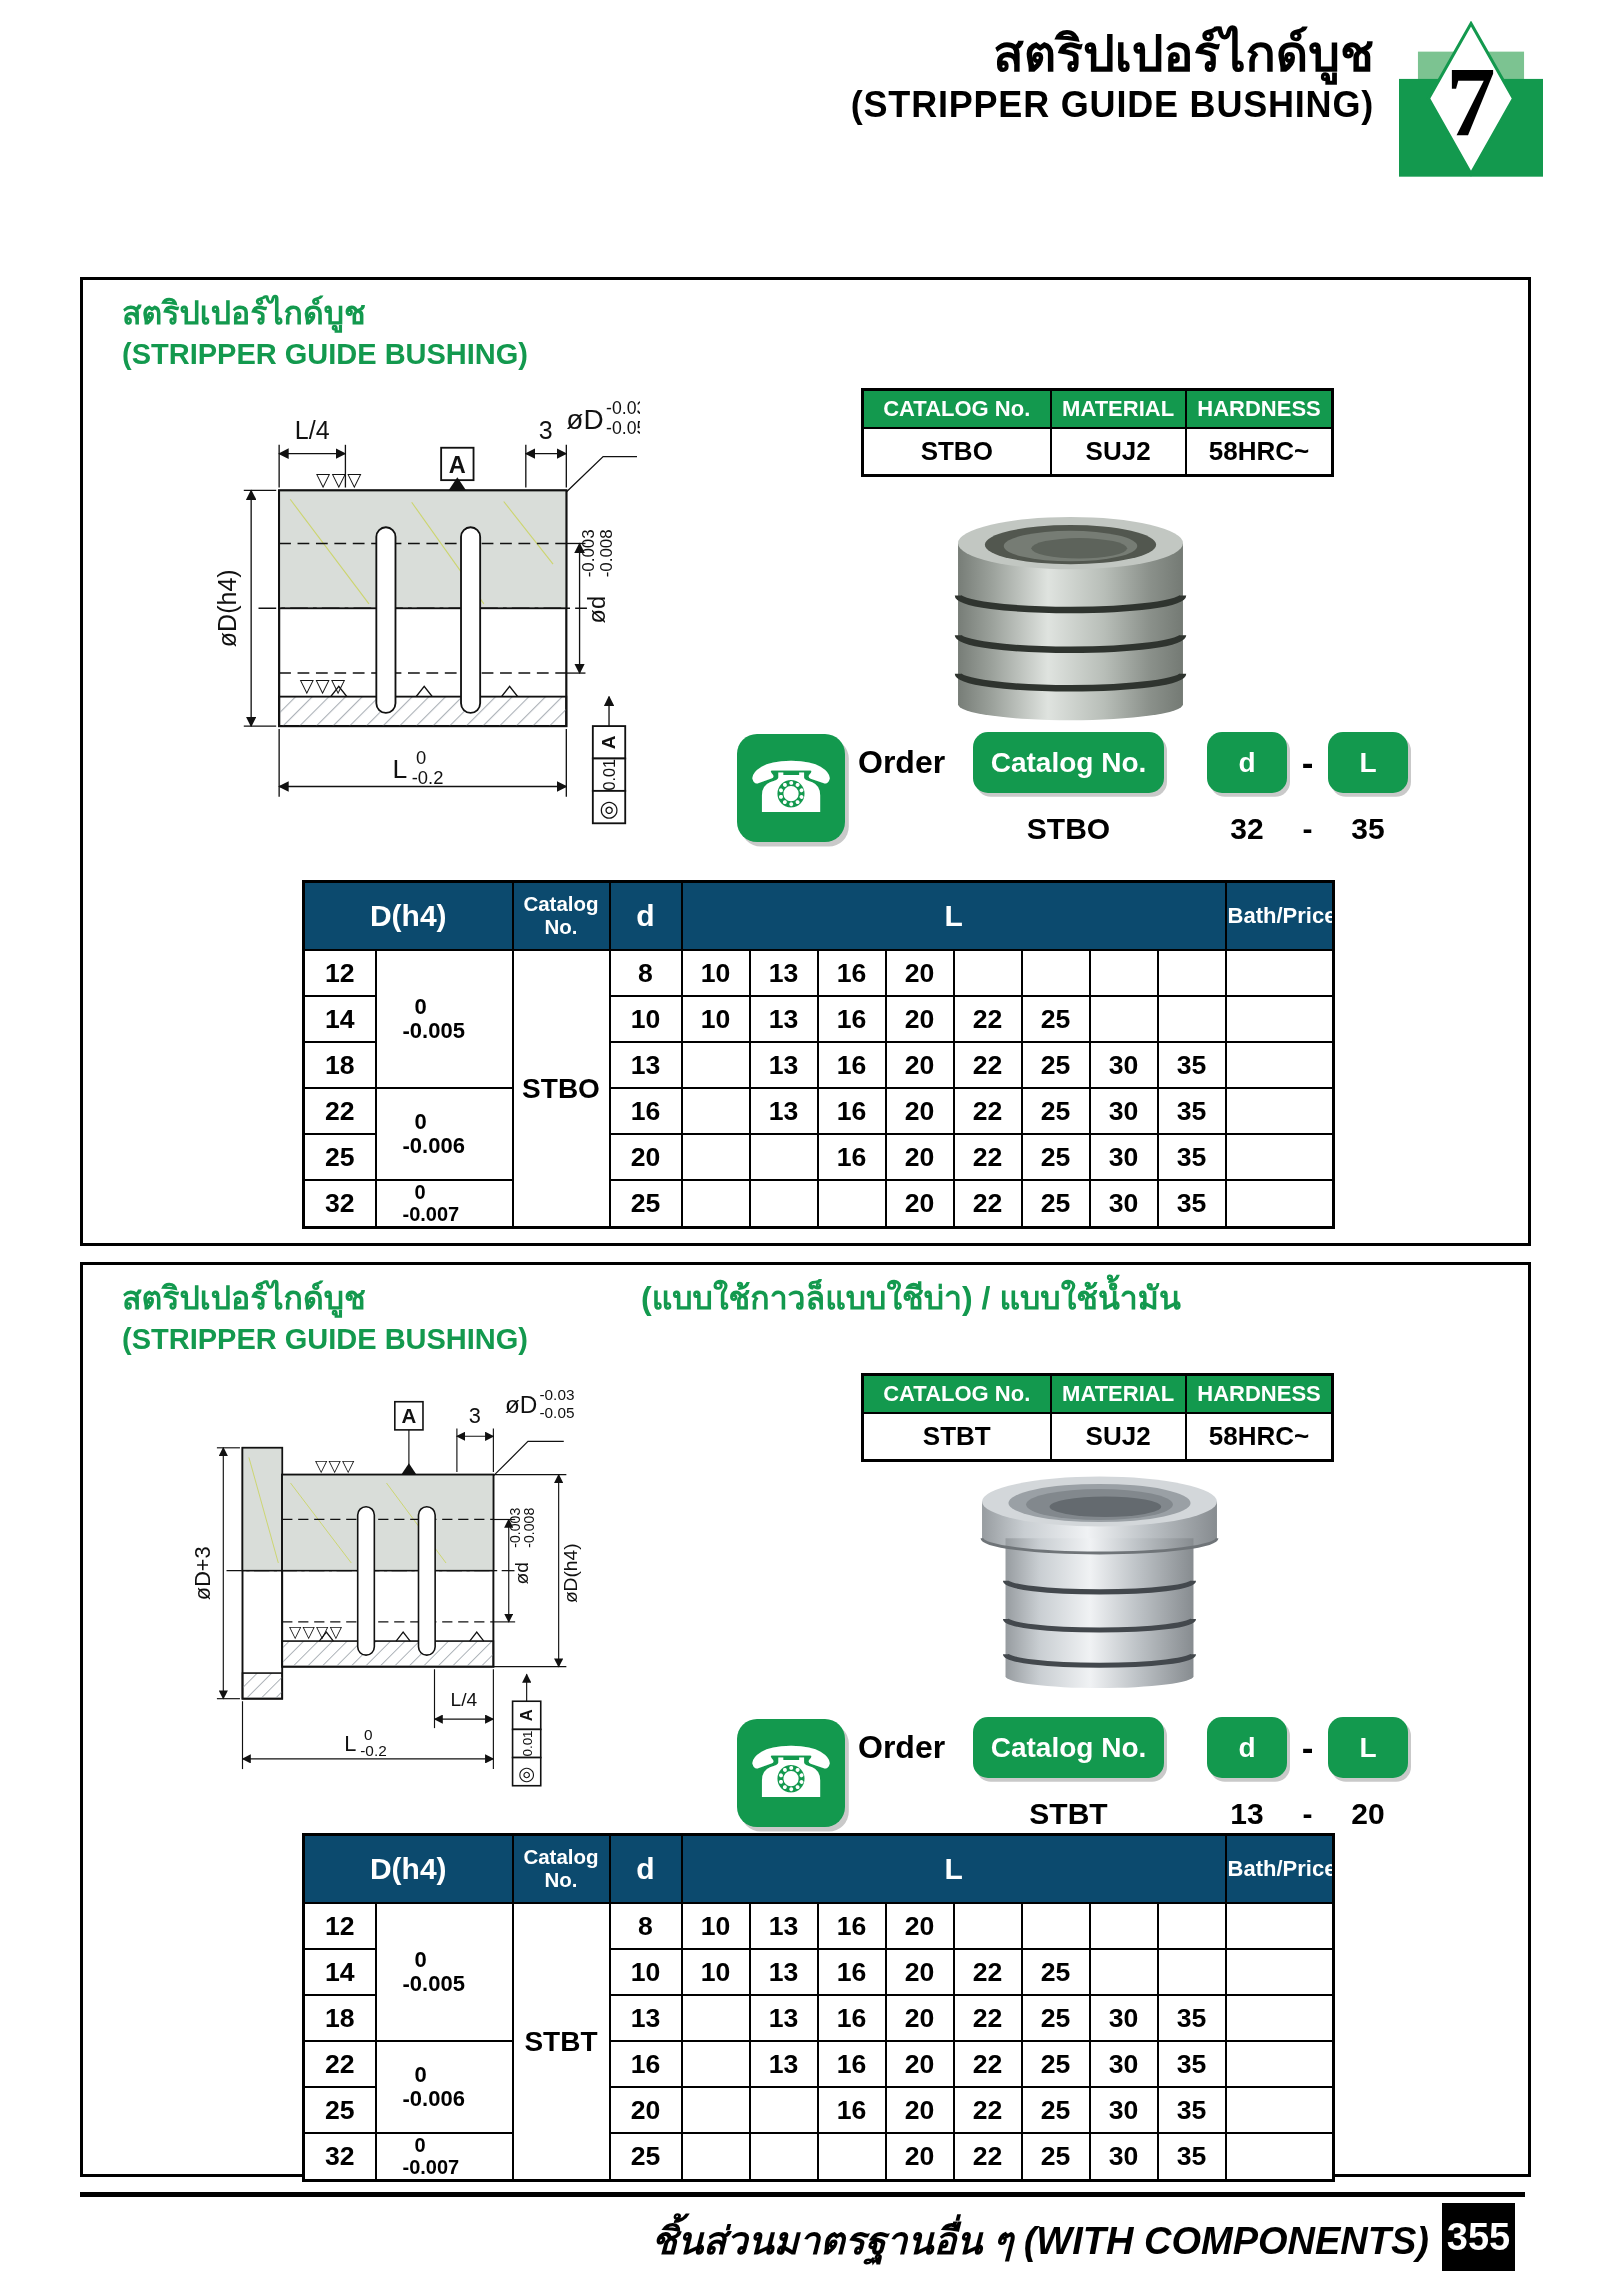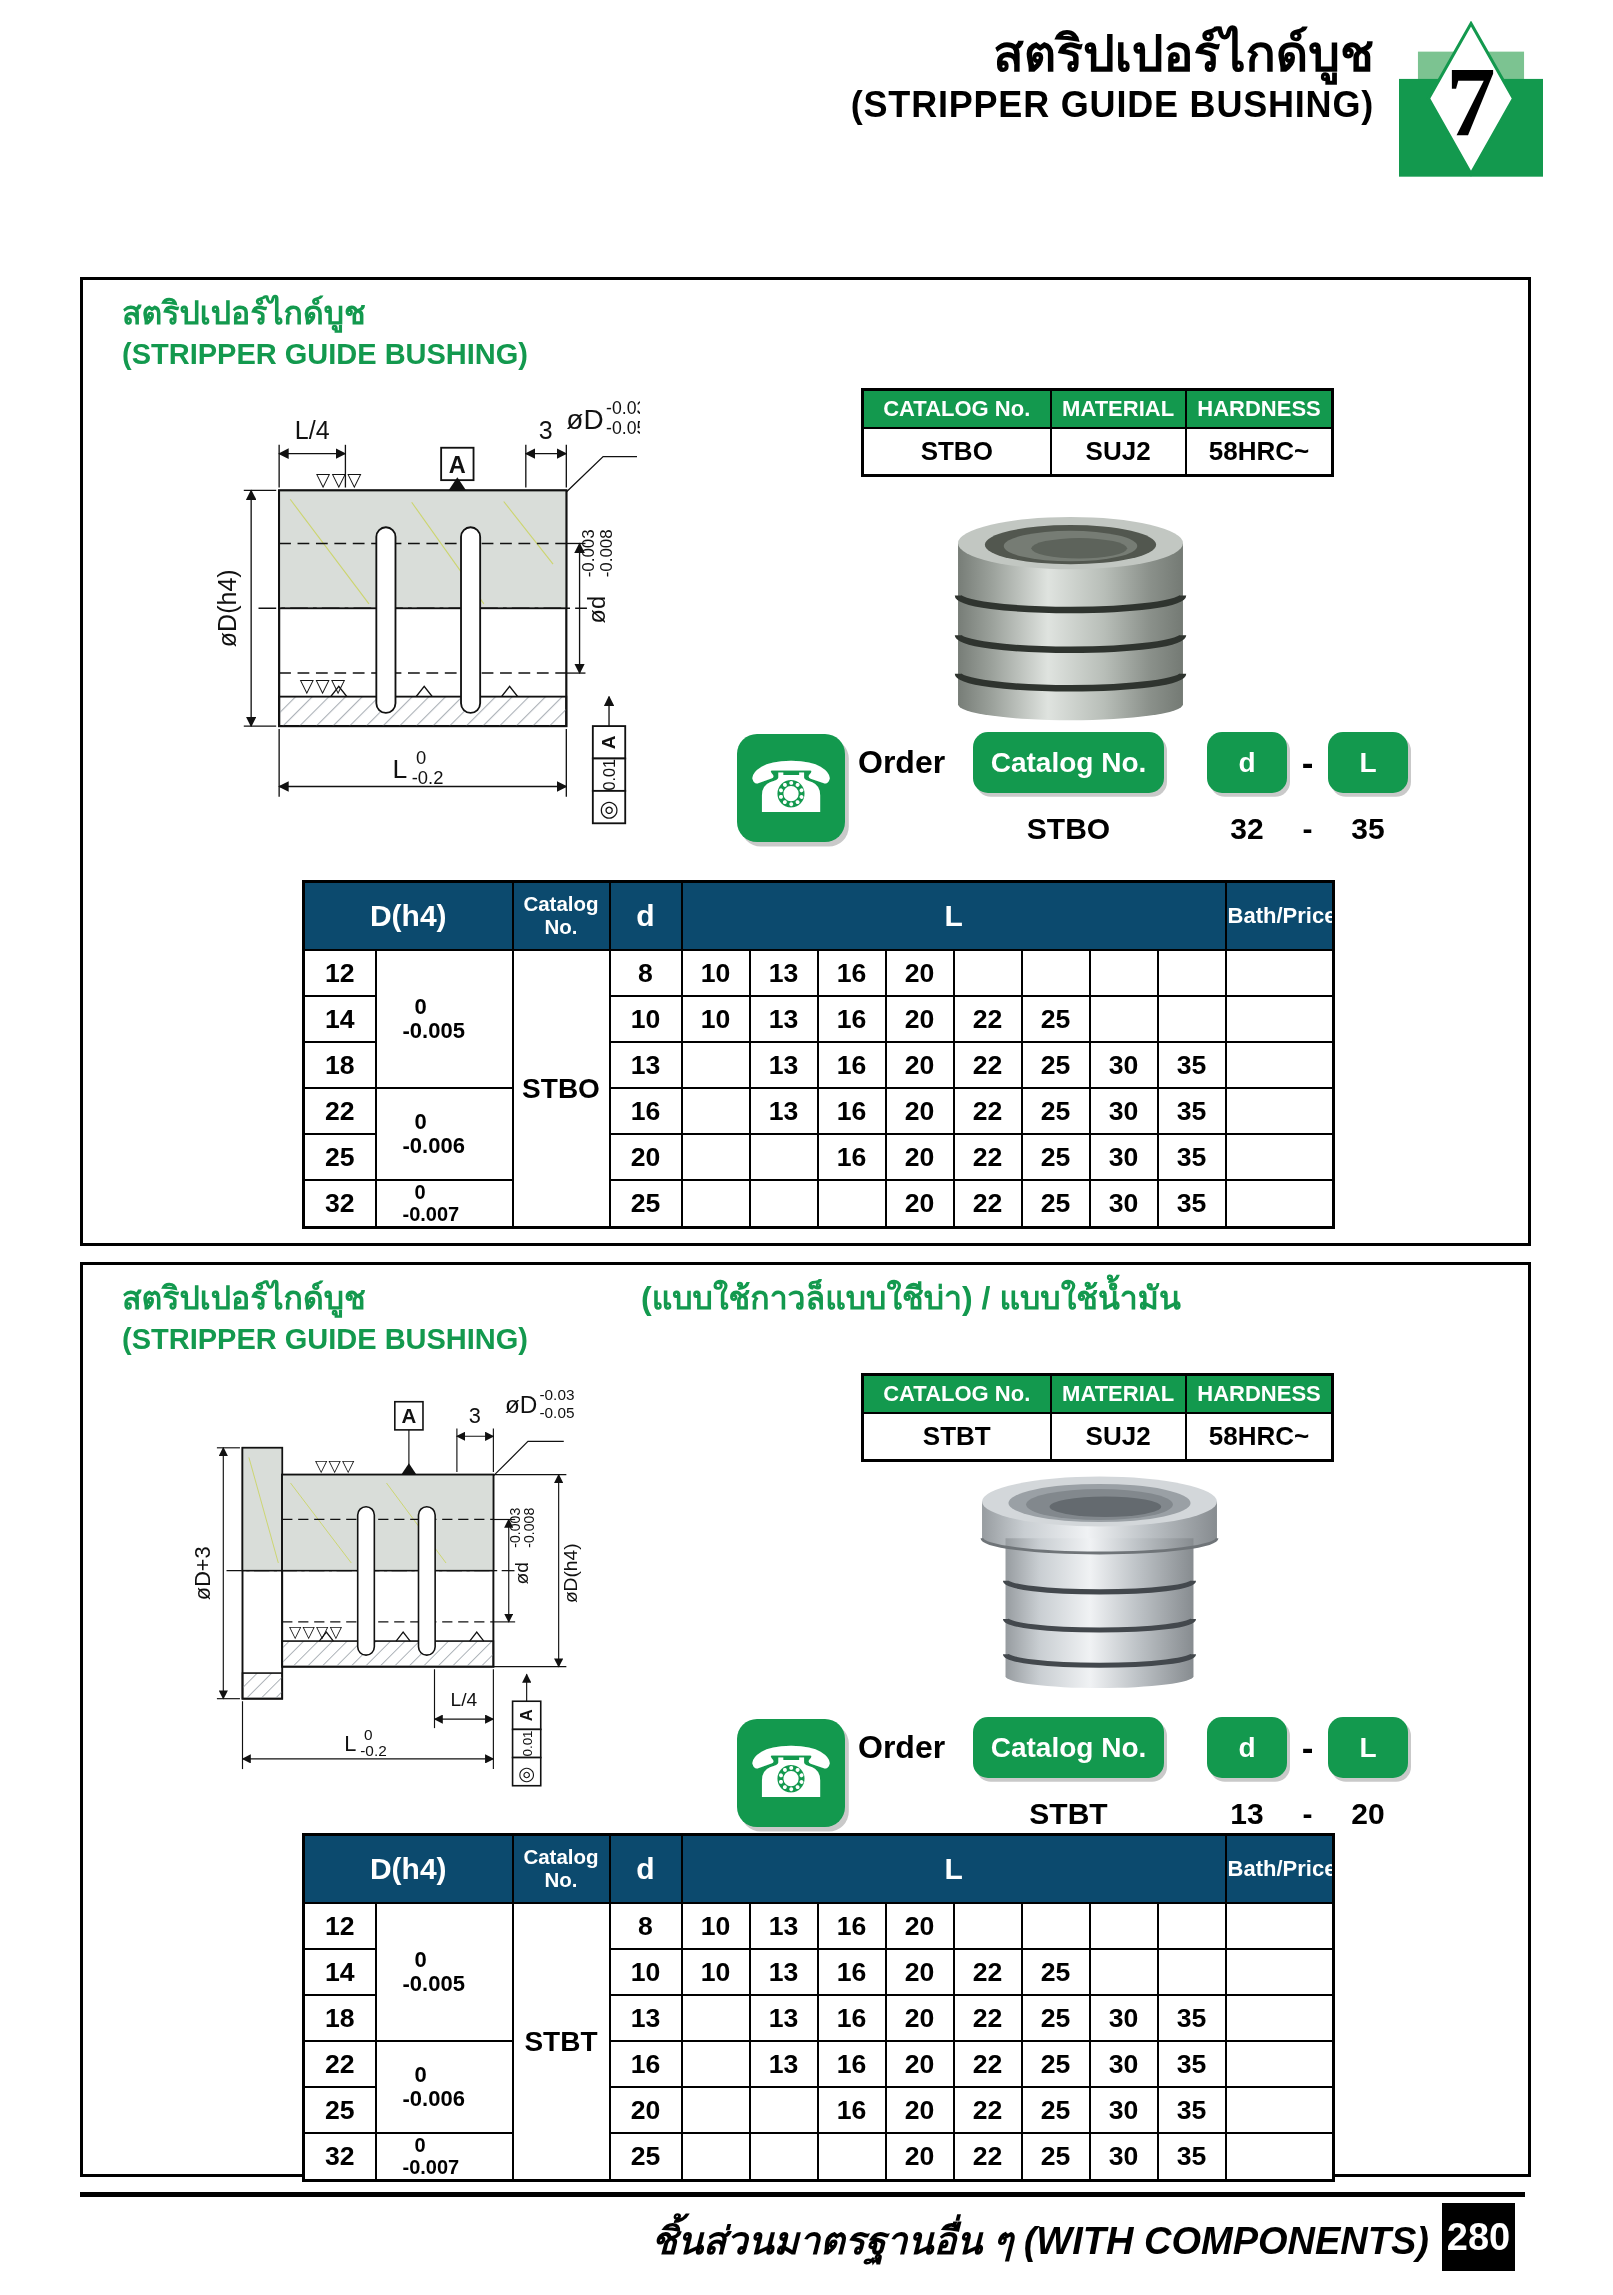--- a/index.html
+++ b/index.html
@@ -618,16 +618,16 @@
           <td>30</td>
           <td>35</td>
           <td></td>
         </tr>
       </tbody>
     </table>
   </div>
 
   <div class="foot-line"></div>
   <div class="foot-text">ชิ้นส่วนมาตรฐานอื่น ๆ (WITH COMPONENTS)</div>
-  <div class="foot-page">280</div>
+  <div class="foot-page">355</div>
 
 </div>
 
 
 </body></html>

